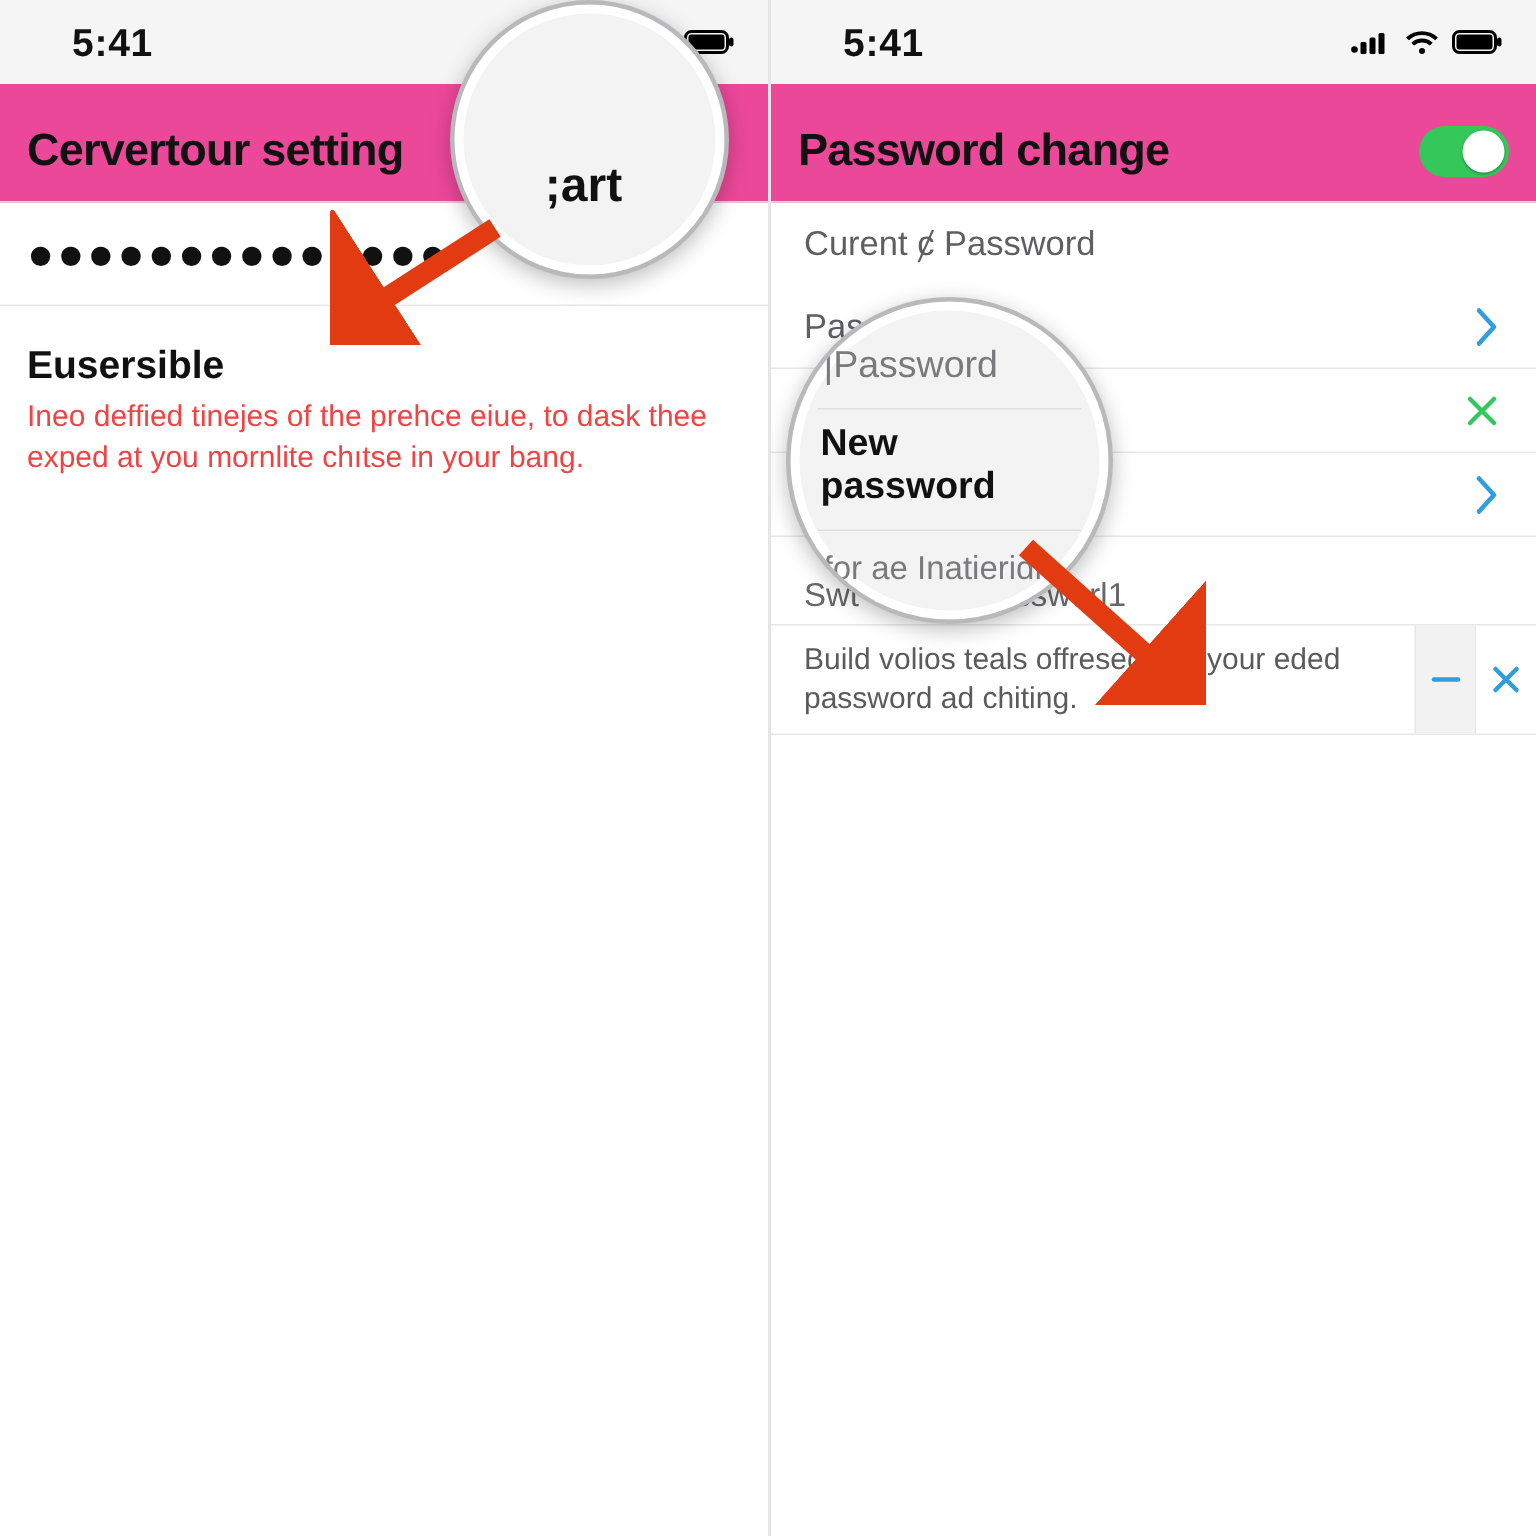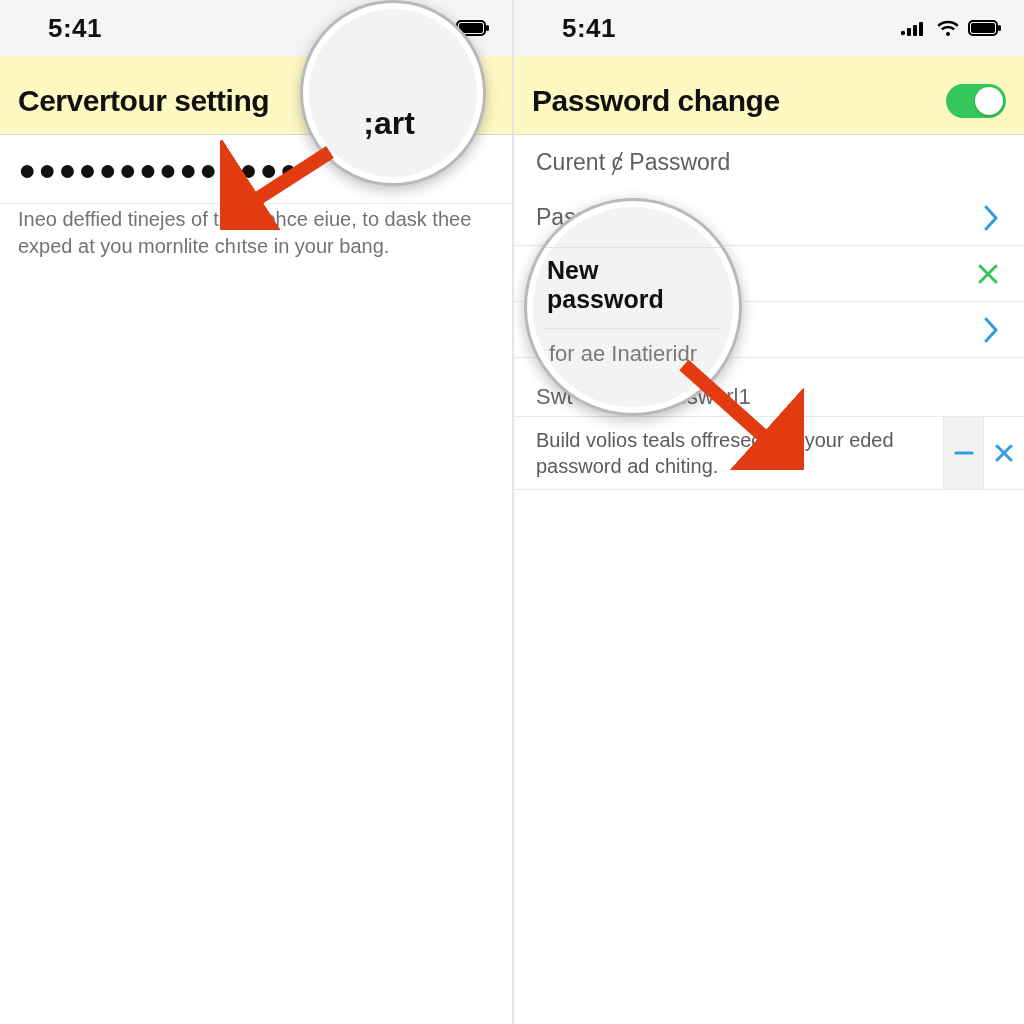--- a/index.html
+++ b/index.html
@@ -27,21 +27,21 @@
     justify-content: space-between;
     padding: 0 22px 0 48px;
     background: #f5f5f6;
   }
   .status-time { font-size: 26px; font-weight: 600; letter-spacing: .5px; }
   .status-icons { display: flex; align-items: center; gap: 8px; }
   .status-icons svg { display: block; }
 
   
   .titlebar {
-    background: #fef9c3;
+    background: #ec4899;
     border-bottom: 1px solid #d9d9da;
     padding: 28px 18px 16px 18px;
     display: flex;
     align-items: center;
     justify-content: space-between;
   }
   .titlebar h1 { font-size: 30px; font-weight: 700; letter-spacing: -0.5px; }
 
   
   .switch {
@@ -63,21 +63,21 @@
   .pwd-row {
     padding: 18px 18px 16px 18px;
     font-size: 30px; letter-spacing: 2px; font-weight: 900;
     border-bottom: 1px solid #e9e9ea;
   }
   .block-title {
     font-size: 26px; font-weight: 700;
     padding: 24px 18px 4px 18px;
   }
   .block-desc {
-    color: #737373; font-size: 20px; line-height: 1.35;
+    color: #ef4444; font-size: 20px; line-height: 1.35;
     padding: 2px 22px 0 18px;
   }
 
   
   .list { border-top: 0; }
   .cell {
     display: flex; align-items: center; justify-content: space-between;
     padding: 14px 24px 14px 22px;
     border-bottom: 1px solid #e8e8e9;
     font-size: 23px;
@@ -151,20 +151,21 @@
         </svg>
     </span>
   </div>
 
   <div class="titlebar">
     <h1>Cervertour setting</h1>
   </div>
 
   <div class="pwd-row">●●●●●●●●●●●●●●</div>
 
+  <div class="block-title">Eusersible</div>
   <div class="block-desc">Ineo deffied tinejes of the prehce eiue, to dask thee exped at you mornlite chıtse in your bang.</div>
 
   <div class="mag mag1">
     <span class="mag-content">;art</span>
   </div>
 
   <svg class="arrow" style="left:220px; top:140px;" width="130" height="90" viewBox="0 0 130 90">
     <defs>
         <marker id="ah1" viewBox="0 0 12 12" refX="2" refY="6" markerWidth="10" markerHeight="10" orient="auto">
           <path d="M0 0 L12 6 L0 12 Z" fill="#e23b12"></path>
@@ -237,20 +238,21 @@
     </div>
     <div class="btn">
       <svg width="22" height="22" viewBox="0 0 22 22">
           <path d="M4 4l14 14M18 4L4 18" stroke="#2f9de0" stroke-width="3" stroke-linecap="round"></path>
         </svg>
     </div>
   </div>
 
   <div class="mag mag2">
     <div class="lines">
+      <div class="l1">|Password</div>
       <div class="l2">New password</div>
       <div class="l3">for ae Inatieridr</div>
     </div>
   </div>
 
   <svg class="arrow" style="left:150px; top:350px;" width="140" height="120" viewBox="0 0 140 120">
     <defs>
         <marker id="ah2" viewBox="0 0 12 12" refX="2" refY="6" markerWidth="10" markerHeight="10" orient="auto">
           <path d="M0 0 L12 6 L0 12 Z" fill="#e23b12"></path>
         </marker>

